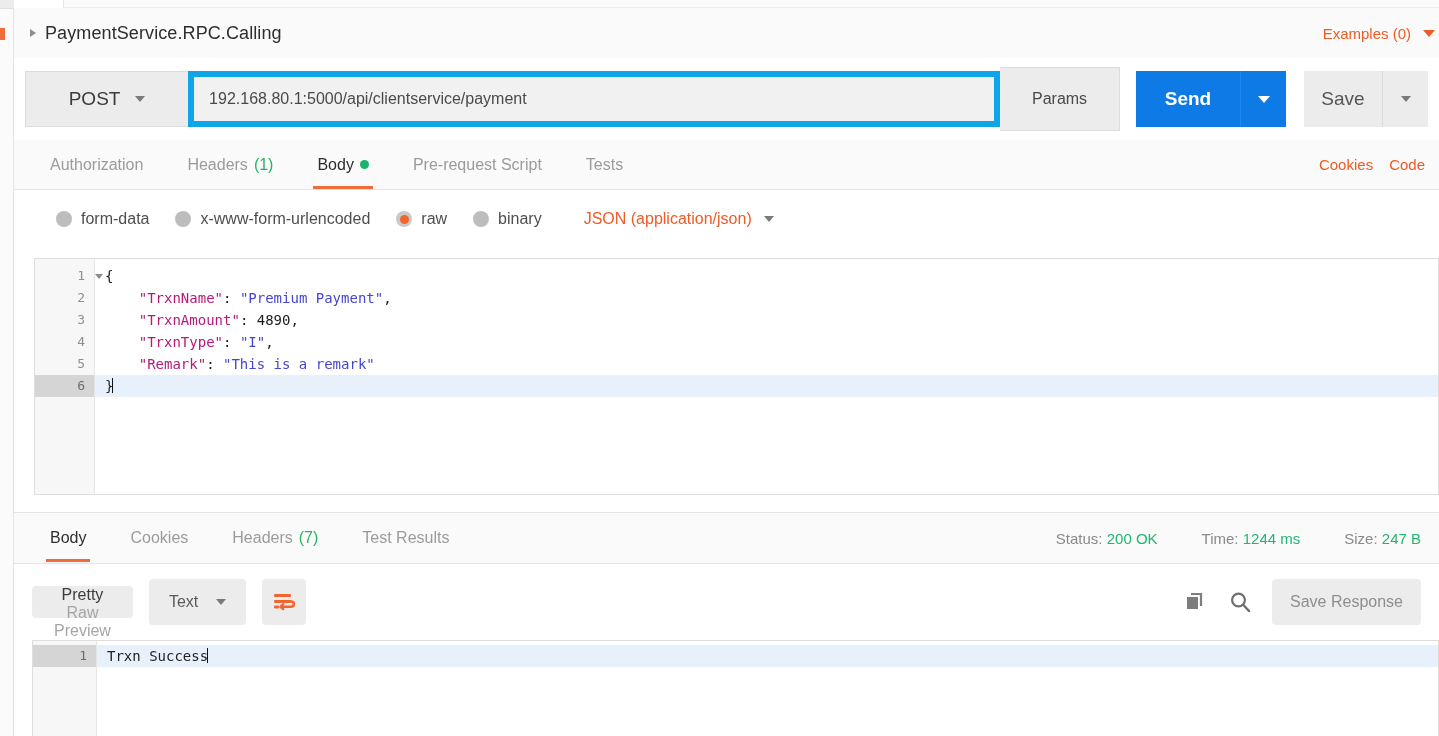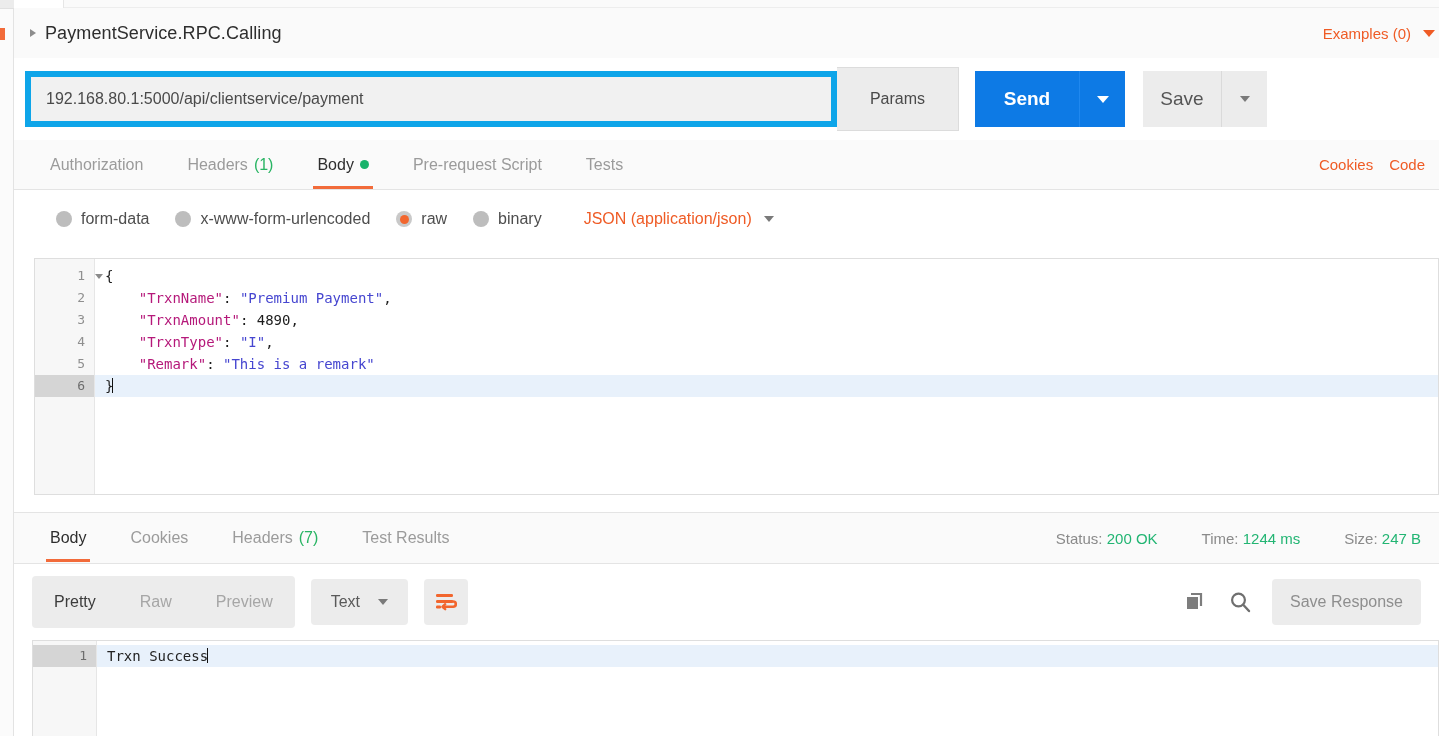--- a/index.html
+++ b/index.html
@@ -240,22 +240,23 @@
   .meta-label { color: #8a8a8a; }
   .meta-value { color: #22b573; }
 
   
   .resp-toolbar {
     position: absolute; left: 0; top: 564px; width: 100%; height: 76px;
     background: #ffffff;
     display: flex; align-items: center; padding: 0 18px;
   }
   .seg-group {
-    display: flex; background: #ececec; border-radius: 4px; height: 52px;
+    display: flex; background: #ececec; border-radius: 4px; height: 32px;
     align-items: center;
+    flex-direction: column;
   }
   .seg {
     padding: 0 22px; height: 46px; display: flex; align-items: center;
     font-size: 16px; color: #a6a6a6; cursor: pointer;
   }
   .seg.active { color: #3c3c3c; }
   .fmt-select {
     margin-left: 16px; height: 46px; background: #ececec; border-radius: 4px;
     display: flex; align-items: center; gap: 18px; padding: 0 20px;
     font-size: 16px; color: #5a5a5a; cursor: pointer;
@@ -306,20 +307,24 @@
         <span class="caret-right"></span>
         <span class="req-title">PaymentService.RPC.Calling</span>
       </div>
       <div class="title-right">
         <span class="examples-link">Examples (0)</span>
         <span class="caret-down-orange"></span>
       </div>
     </div>
 
     <div class="url-row">
+      <div class="method-box">
+        <span class="method-label">POST</span>
+        <span class="caret-down-grey"></span>
+      </div>
       <input class="url-input" type="text" value="192.168.80.1:5000/api/clientservice/payment" style="">
       <div class="params-btn">Params</div>
       <div class="send-group">
         <div class="send-btn">Send</div>
         <div class="send-caret">
           <span class="caret-down-white"></span>
         </div>
       </div>
       <div class="save-group">
         <div class="save-btn">Save</div>

